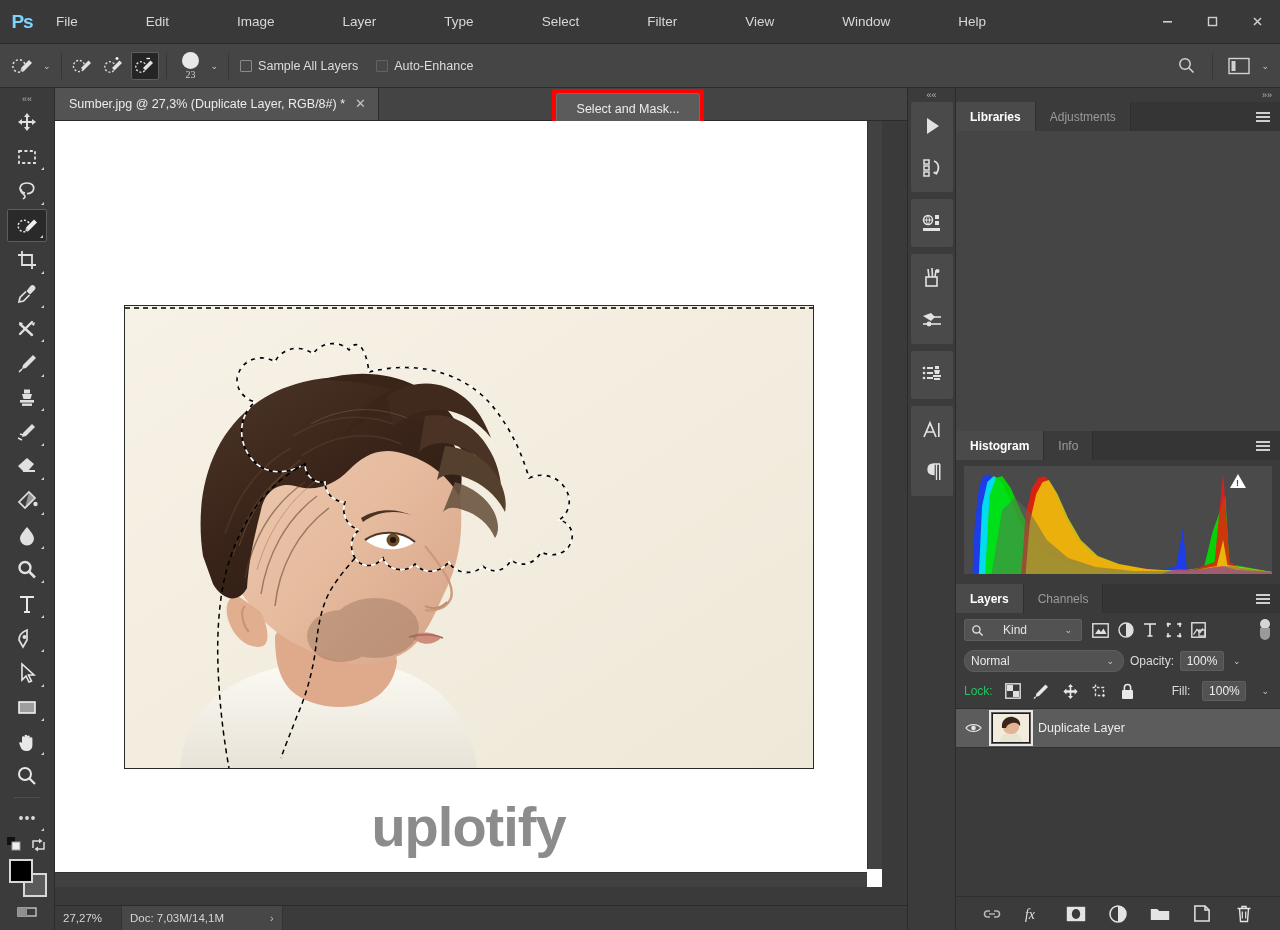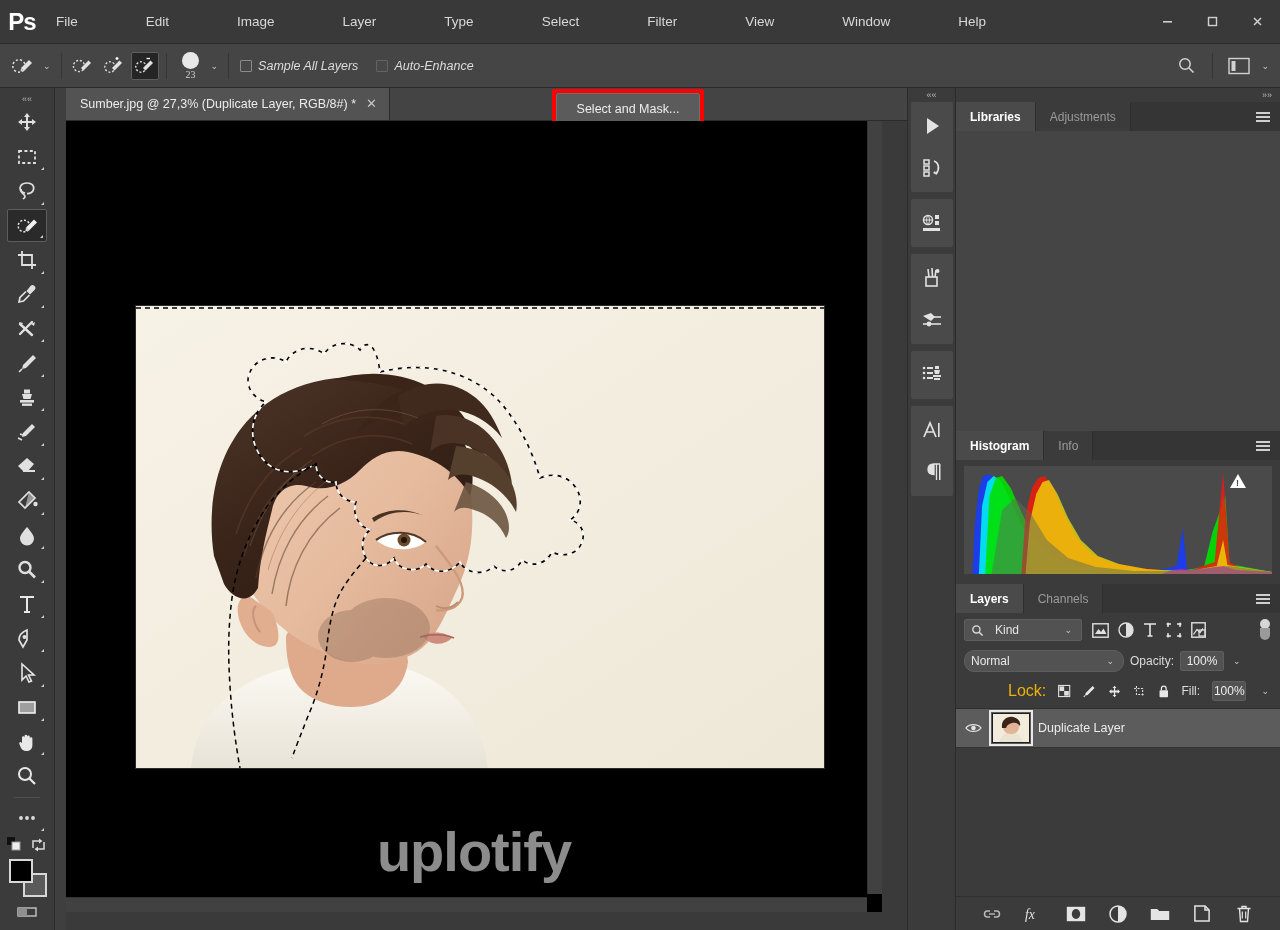--- a/index.html
+++ b/index.html
@@ -16,21 +16,21 @@
 
   
   .menubar {
     height: 44px; background: #393939;
     display: flex; align-items: center;
     border-bottom: 1px solid #2b2b2b;
     flex: 0 0 44px;
   }
   .ps-logo {
     width: 44px; height: 44px; display: flex; align-items: center; justify-content: center;
-    color: #ffffff; font-weight: bold; font-size: 24px; letter-spacing: -1px;
+    color: #7dd3fc; font-weight: bold; font-size: 19px; letter-spacing: -1px;
     font-family: "Liberation Sans", sans-serif;
   }
   .menu-items { display: flex; align-items: center; height: 100%; gap: 44px; }
   .menu-item {
     padding: 0 12px; height: 100%; display: flex; align-items: center;
     color: #d8d8d8; font-size: 13.5px; cursor: default;
   }
   .win-controls { margin-left: auto; display: flex; height: 100%; }
   .win-btn {
     width: 45px; height: 100%; display: flex; align-items: center; justify-content: center;
@@ -55,21 +55,21 @@
   .brush-size {
     display: flex; flex-direction: column; align-items: center; justify-content: center;
     width: 34px; height: 40px; position: relative; font-family: Liberation Serif, serif;
   }
   .brush-dot {
     width: 17px; height: 17px; border-radius: 50%; background: #e8e8e8; margin-bottom: 1px;
   }
   .brush-num { font-size: 10px; color: #d0d0d0; line-height: 1; }
   .chev { color: #c8c8c8; font-size: 9px; padding: 0 3px; }
   .chk-row { display: flex; align-items: center; gap: 18px; margin-left: 4px; }
-  .chk-item { display: flex; align-items: center; gap: 6px; font-size: 12.5px; color: #dcdcdc; font-style: italic; }
+  .chk-item { display: flex; align-items: center; gap: 6px; font-size: 12.5px; color: #dcdcdc; }
   .chk-box {
     width: 12px; height: 12px; border: 1px solid #8a8a8a; background: #474747; border-radius: 1px;
   }
   .chk-box.dim { border-color: #6d6d6d; background: #4a4a4a; opacity:.75; }
 
   .sm-wrap {
     position: absolute; left: 552px; top: 45px;
     border: 4px solid #ff0000; border-radius: 2px; padding: 0;
     width: 152px; height: 40px; display: flex; align-items: center; justify-content: center;
   }
@@ -100,29 +100,29 @@
     position: absolute; right: 3px; bottom: 3px;
     width: 0; height: 0; border-left: 3px solid transparent; border-bottom: 3px solid #cfcfcf;
   }
   .tool-div { width: 26px; height: 1px; background: #4e4e4e; margin: 3px 0; }
   .swatches { position: relative; width: 40px; height: 40px; margin-top: 4px; }
   .sw-fg { position: absolute; left: 2px; top: 2px; width: 24px; height: 24px; background: #000; border: 2px solid #d8d8d8; }
   .sw-bg { position: absolute; left: 16px; top: 16px; width: 24px; height: 24px; background: #5a5a5a; border: 2px solid #d8d8d8; }
   .mini-sw { display: flex; align-items: center; gap: 8px; margin-top: 2px; }
 
   
-  .canvasarea { flex: 1; display: flex; flex-direction: column; background: #3f3f3f; min-width: 0; margin-left: 11px; }
+  .canvasarea { flex: 1; display: flex; flex-direction: column; background: #3f3f3f; min-width: 0; }
   .tabstrip { height: 33px; background: #444444; display: flex; align-items: flex-end; border-bottom: 1px solid #2b2b2b; flex: 0 0 33px; }
   .doc-tab {
     height: 33px; background: #535353; display: flex; align-items: center; gap: 10px;
     padding: 0 12px 0 14px; border-right: 1px solid #2b2b2b; font-size: 12.5px; color: #ececec;
   }
   .tab-close { color: #c6c6c6; font-size: 13px; }
   .canvas-scroll { flex: 1; background: #3a3a3a; position: relative; overflow: hidden; }
-  .canvas-host { position: absolute; inset: 0 25px 18px 0; background: #000000; }
+  .canvas-host { position: absolute; inset: 0 25px 18px 0; background: #ffffff; }
   .artboard {
     position: absolute; left: 70px; top: 185px; width: 688px; height: 462px;
     background: #f5f0e4; box-shadow: 0 0 0 1px #2a2a2a;
     overflow: hidden;
   }
   .vscroll { position: absolute; right: 0; top: 0; bottom: 18px; width: 15px; background: #414141; border-left:1px solid #333; }
   .hscroll { position: absolute; left: 0; right: 15px; bottom: 0; height: 15px; background: #414141; border-top:1px solid #333; }
   .wm {
     position: absolute; left: 50%; transform: translateX(-50%); bottom: 28px;
     font-size: 56px; font-weight: bold; color: #8c8c8c; letter-spacing: -1px;
@@ -163,41 +163,41 @@
   .histo { position: relative; width: 100%; height: 108px; background: #4a4a4a; }
   .warn-tri { position: absolute; right: 26px; top: 8px; width: 0; height: 0;
     border-left: 8px solid transparent; border-right: 8px solid transparent; border-bottom: 14px solid #ffffff; }
   .warn-tri::after { content:"!"; position:absolute; left:-2px; top:4px; font-size:9px; color:#4a4a4a; font-weight:bold; }
 
   .libraries-body { height: 300px; background: #454545; }
 
   .layers-panel { flex: 1; display: flex; flex-direction: column; background: #3b3b3b; min-height:0; }
   .filter-row { display: flex; align-items: center; gap: 0; padding: 6px 8px; background: #3b3b3b; }
   .kind-sel {
-    display: flex; align-items: center; gap: 11px; background: #525252; border: 1px solid #5e5e5e;
+    display: flex; align-items: center; gap: 19px; background: #525252; border: 1px solid #5e5e5e;
     border-radius: 2px; height: 22px; padding: 0 6px; width: 118px; font-size: 12px; color: #e4e4e4;
   }
   .kind-sel .chev { margin-left: auto; }
   .filt-icons { display: flex; align-items: center; gap: 9px; margin-left: 10px; }
   .filt-toggle { margin-left: auto; width: 14px; height: 22px; position: relative; }
   .filt-toggle i { position:absolute; left:2px; top:0; width:10px; height:10px; border-radius:50%; background:#d6d6d6; }
   .filt-toggle b { position:absolute; left:2px; top:9px; width:10px; height:12px; border-radius:0 0 5px 5px; background:#9a9a9a; }
 
   .blend-row { display: flex; align-items: center; gap: 6px; padding: 3px 8px 5px 8px; }
   .blend-sel {
     display: flex; align-items: center; background: #525252; border: 1px solid #5e5e5e; border-radius: 10px;
     height: 22px; padding: 0 6px; width: 160px; font-size: 12px; color: #e8e8e8;
   }
   .blend-sel .chev { margin-left: auto; }
   .op-label { font-size: 12px; color: #dcdcdc; }
   .num-box { background: #525252; border: 1px solid #5e5e5e; border-radius: 2px; height: 20px;
     display:flex; align-items:center; justify-content:center; width: 44px; font-size: 12px; color:#ededed; }
 
   .lock-row { display: flex; align-items: center; gap: 12px; padding: 4px 8px 7px 8px; border-bottom: 1px solid #2f2f2f; }
-  .lock-label { font-size: 16px; color: #eab308; margin-left: 44px; }
+  .lock-label { font-size: 12px; color: #22c55e; }
 
   .layer-list { flex: 1; background: #3b3b3b; overflow: hidden; min-height:0; }
   .layer-row { display: flex; align-items: center; height: 39px; padding: 0 6px; gap: 8px; border-bottom: 1px solid #333; }
   .layer-row.selected { background: #5c5c5c; }
   .eye { width: 22px; display: flex; align-items: center; justify-content: center; }
   .thumb { width: 38px; height: 30px; background: #f0ead9; border: 1px solid #1d1d1d; position: relative; overflow: hidden; }
   .layer-row.selected .thumb { outline: 2px solid #e8e8e8; outline-offset: 1px; }
   .layer-name { font-size: 12.5px; color: #ececec; }
   .layer-name.italic { font-style: italic; }
   .layer-lock { margin-left: auto; padding-right: 6px; }
@@ -619,20 +619,27 @@
                        C92 322 92 350 94 380 C96 412 100 440 104 462" fill="none" stroke="#000000" stroke-width="1.5" stroke-dasharray="5 4"></path>
               <path d="M0 2 H688" fill="none" stroke="#000000" stroke-width="1.4" stroke-dasharray="5 4"></path>
             </svg>
           </div>
           <div class="wm">uplotify</div>
           <div class="vscroll"></div>
           <div class="hscroll"></div>
         </div>
       </div>
 
+      <div class="statusbar">
+        <div class="st-zoom">27,27%</div>
+        <div class="st-doc">
+          <span>Doc: 7,03M/14,1M</span>
+          <span class="st-arrow">›</span>
+        </div>
+      </div>
     </div>
 
     <div class="icondock">
       <div class="dock-top">««</div>
       <div class="dock-grp">
         <div class="dock-btn">
           <svg width="24" height="24" viewBox="0 0 24 24">
               <path d="M7 4 L19 12 L7 20 Z" fill="#e2e2e2"></path>
             </svg>
         </div>

